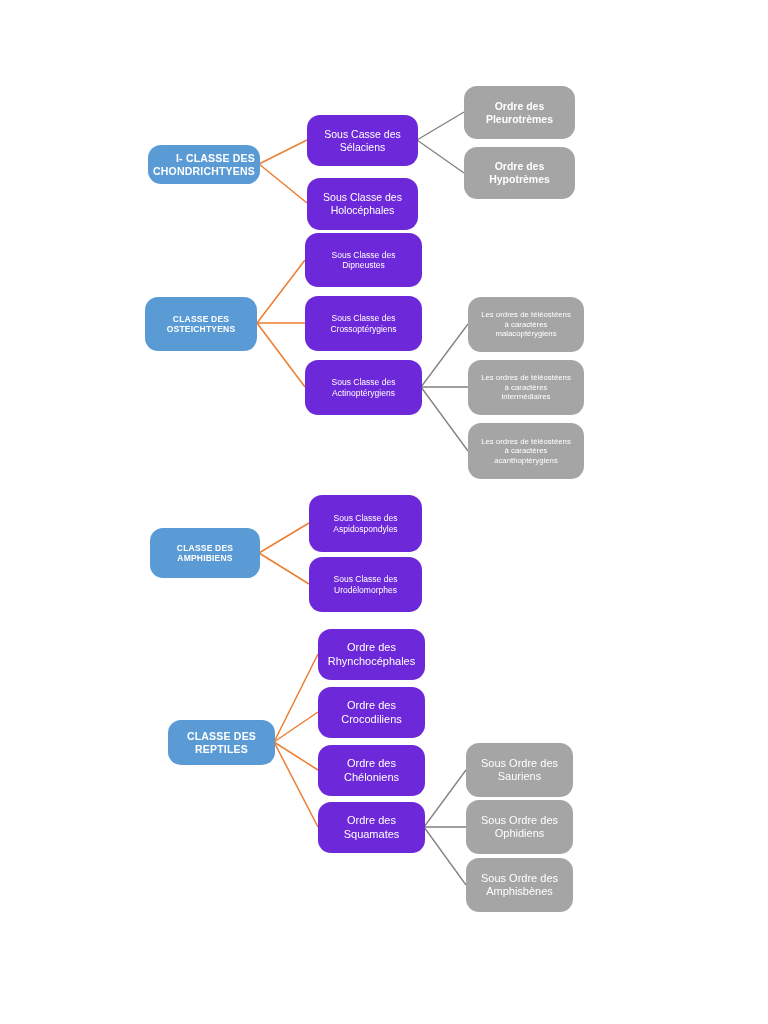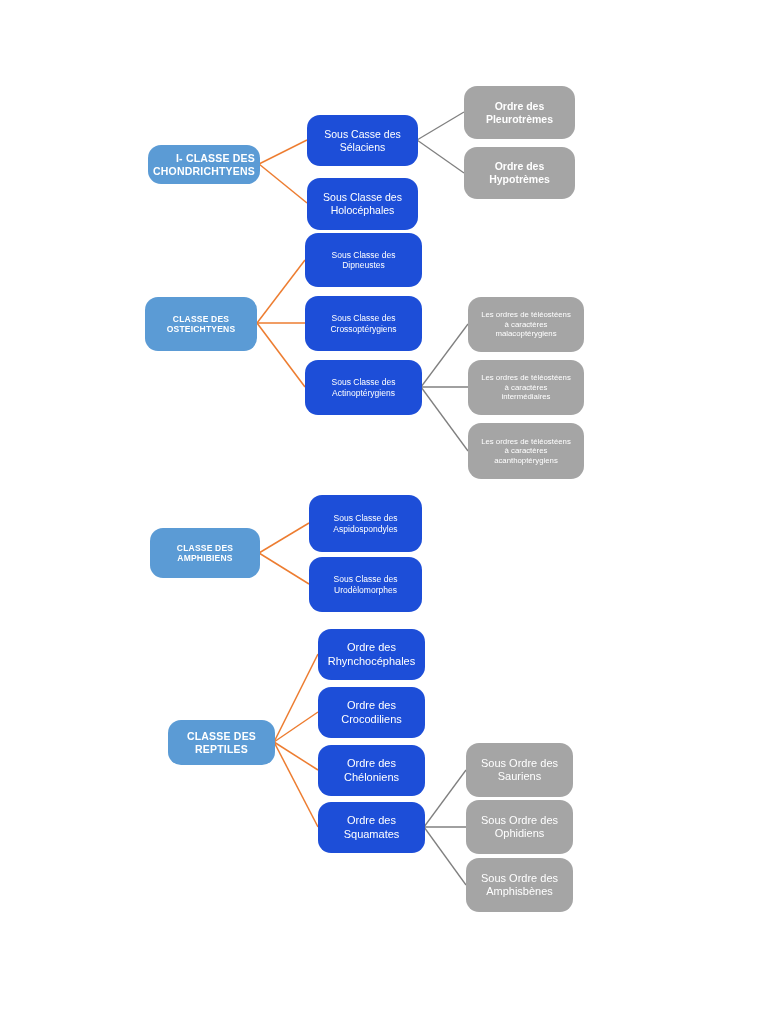--- a/index.html
+++ b/index.html
@@ -44,21 +44,21 @@
     display: block;
     width: 100%;
     white-space: pre-line;
   }
   .lvl-class {
     background: #5b9bd5;
     font-weight: bold;
     letter-spacing: 0.2px;
   }
   .lvl-sub {
-    background: #1d4ed8;
+    background: #6d28d9;
   }
   .lvl-order {
     background: #a5a5a5;
   }
 </style>
 </head>
 <body>
 
 <div id="canvas">
 

